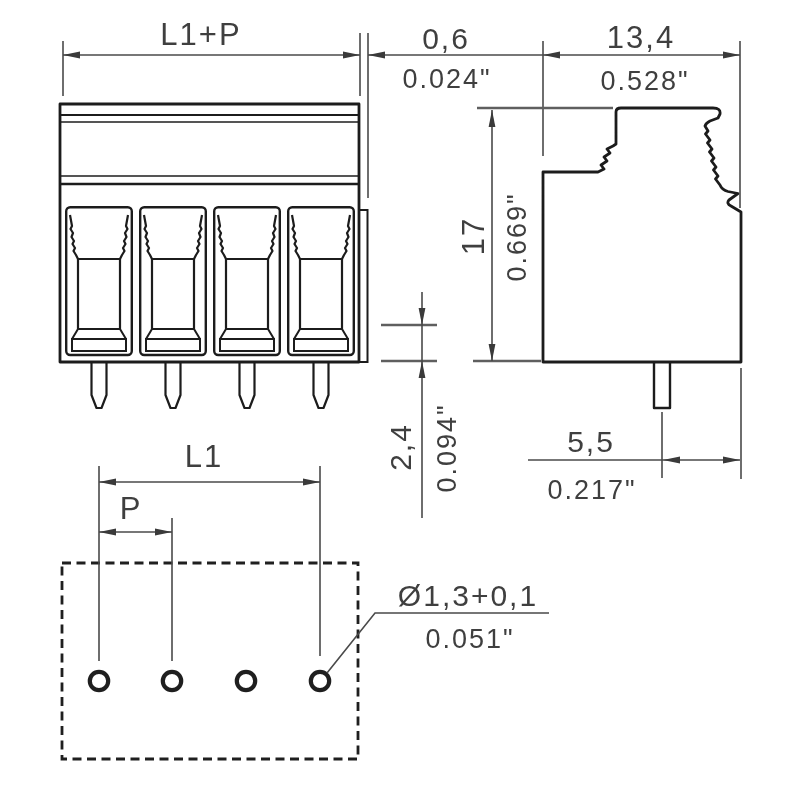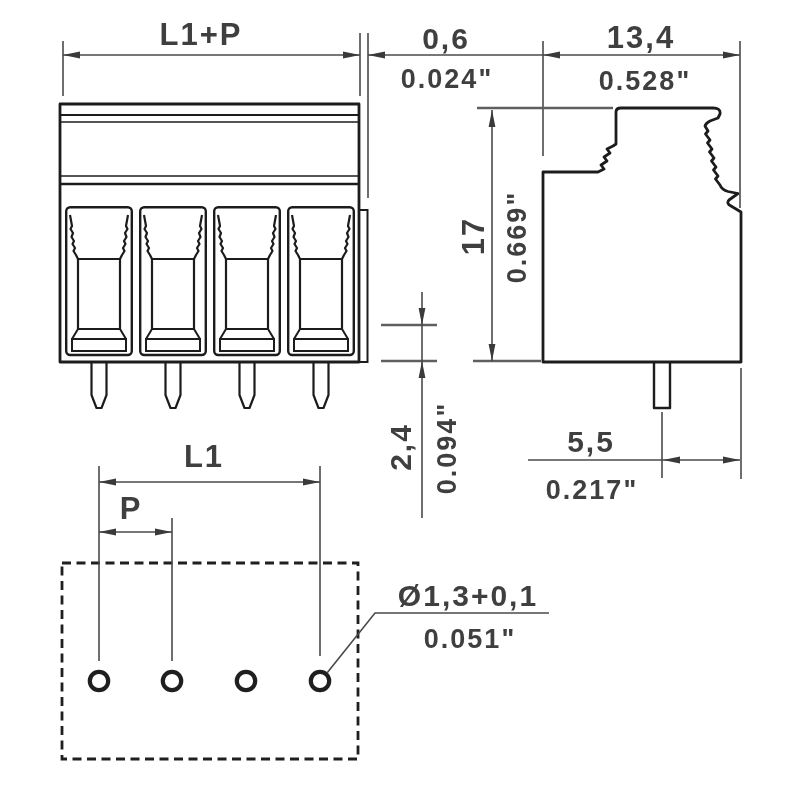--- a/index.html
+++ b/index.html
@@ -1,16 +1,16 @@
 <!DOCTYPE html>
 <html><head>
 <meta charset="utf-8">
 <style>
   html,body{margin:0;padding:0;background:#ffffff;}
-  .stage{width:747px;height:800px;background:#ffffff;position:relative;overflow:hidden;font-weight:bold;}
+  .stage{width:747px;height:800px;background:#ffffff;position:relative;overflow:hidden;}
   svg text{
     font-family:"Liberation Sans","DejaVu Sans",sans-serif;
     fill:#3f3f3f;
     letter-spacing:2px;
   }
   .mm{font-size:31px;}
   .mm30{font-size:30px;}
   .in{font-size:27px;}
   
   .o26{stroke:#1c1c1c;stroke-width:2.8;fill:none;stroke-linejoin:round;stroke-linecap:round;}

